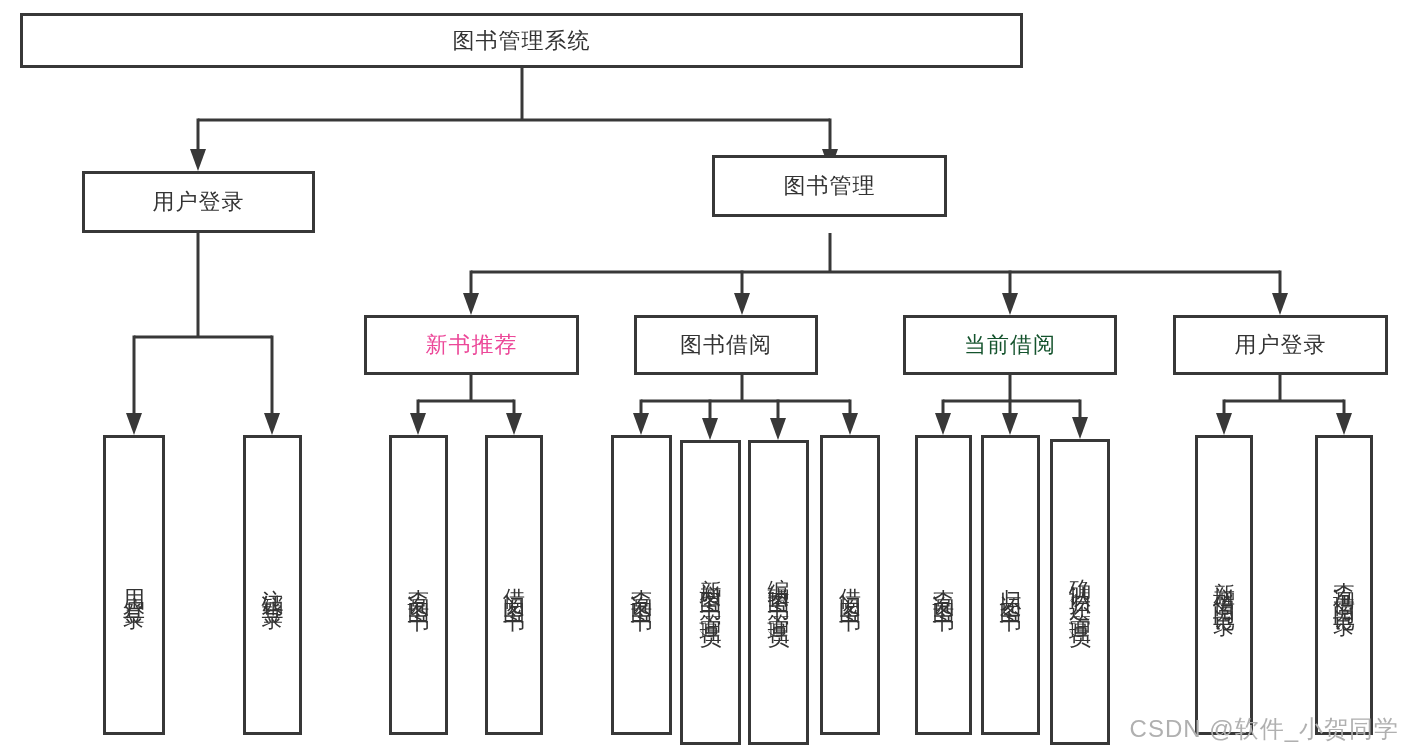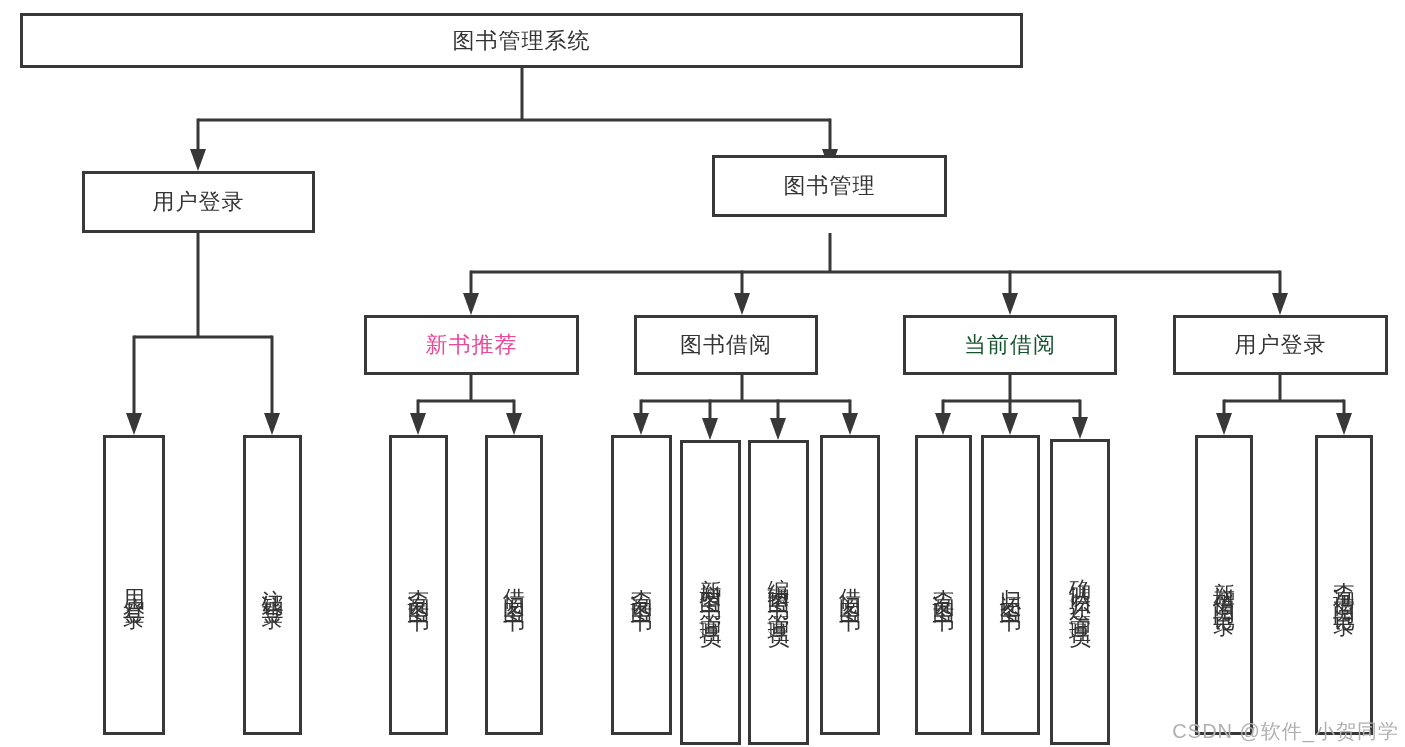--- a/index.html
+++ b/index.html
@@ -40,21 +40,21 @@
     line-height: 1;
   }
   .node .node-label {
     white-space: nowrap;
   }
   .watermark {
     position: absolute;
     right: 6px;
     bottom: 2px;
     color: #b0b0b0;
-    font-size: 20px;
+    font-size: 24px;
     letter-spacing: 1px;
     pointer-events: none;
   }
 </style>
 </head>
 <body>
 
 <div class="canvas">
   <svg id="connector-svg" width="1405" height="747" viewBox="0 0 1405 747">
       <line x1="522" y1="68" x2="522" y2="120" stroke="#383838" stroke-width="3"></line>

